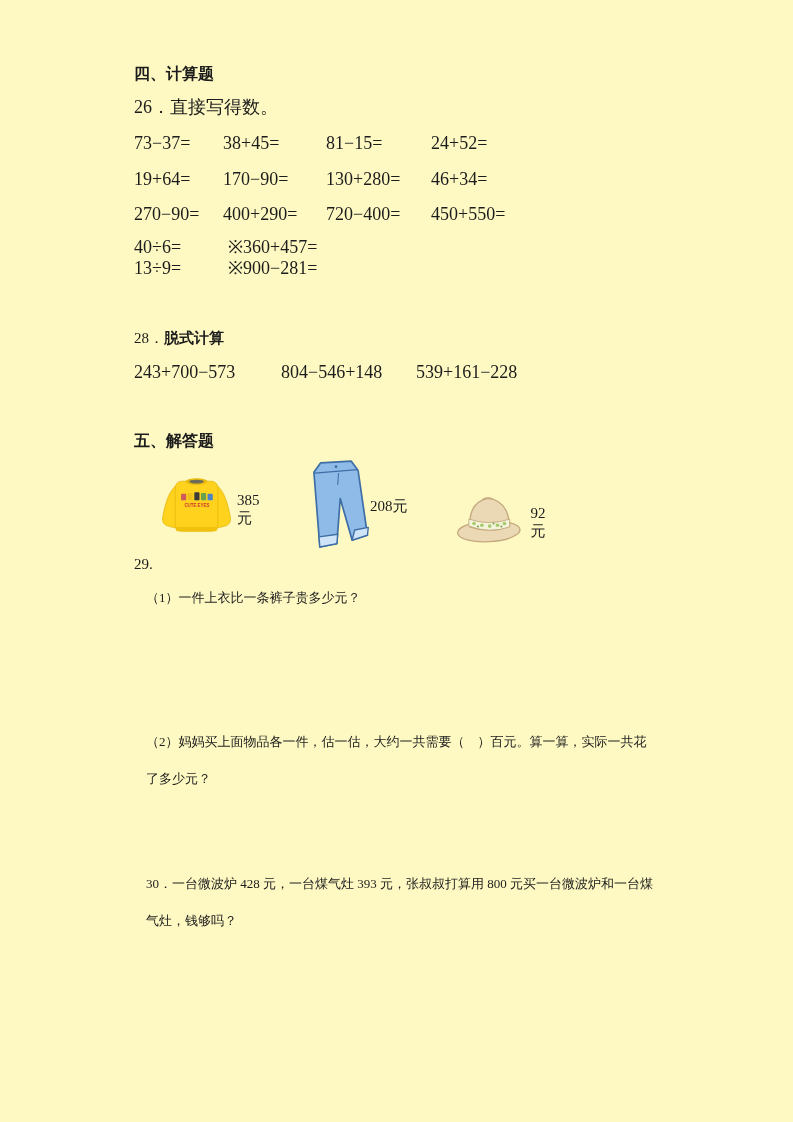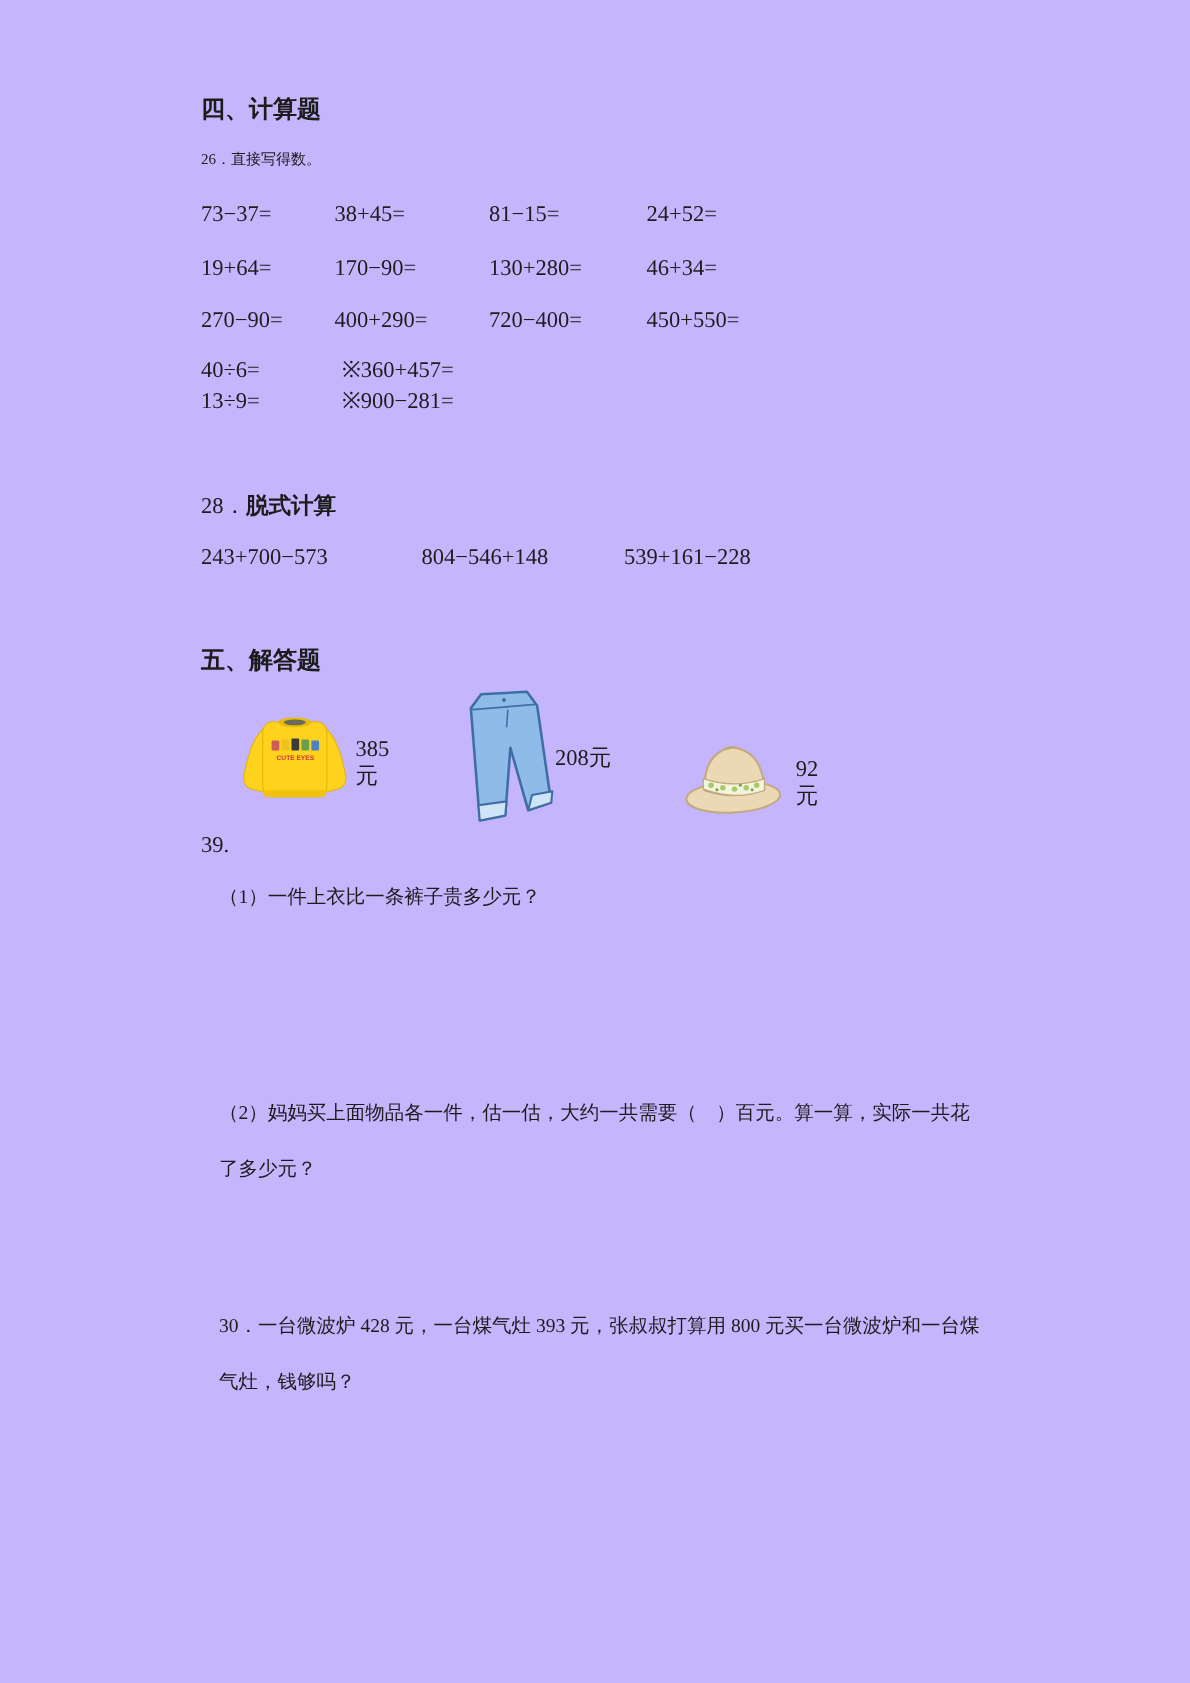--- a/index.html
+++ b/index.html
@@ -1,31 +1,31 @@
 <!DOCTYPE html>
 <html><head>
 <meta charset="utf-8">
 <style>
   html,body { margin:0; padding:0; background:#888; }
   .page {
     position:relative;
     width:793px; height:1122px;
     margin:0 auto;
-    background:#c4b5fd;
+    background:#fef9c3;
     box-sizing:border-box;
     padding:64px 125px 0 134px;
     font-family:"Liberation Serif","DejaVu Serif",serif;
     color:#1c1c1c;
     overflow:hidden;
   }
   .sec-title { font-size:16px; font-weight:bold; line-height:20px; font-family:"Liberation Sans","DejaVu Sans",sans-serif; }
-  .q-label  { font-size:10px; line-height:20px; }
+  .q-label  { font-size:18px; line-height:20px; }
   .q-label.mt26 { margin-top:13px; }
   .q-label.mt27 { margin-top:32px; }
-  .row { display:grid; font-size:15px; line-height:20px; }
+  .row { display:grid; font-size:18px; line-height:20px; }
   .q26row { grid-template-columns:89px 103px 105px auto; margin-top:16px; }
   .q26row.last { margin-top:15px; }
   .q27row { grid-template-columns:94px auto; margin-top:13px; }
   .q27row.last { margin-top:1px; }
   .q28line { margin-top:50px; font-size:15px; line-height:20px; }
   .q28line b { font-family:"Liberation Sans","DejaVu Sans",sans-serif; }
   .q28row { grid-template-columns:147px 135px auto; margin-top:14px; }
   .sec5 { margin-top:49px; }
   .goods { display:flex; align-items:flex-end; gap:36px; padding-left:22px; margin-top:6px; }
   .goods figure { margin:0; display:flex; flex-direction:row; align-items:center; width:110px; }
@@ -138,18 +138,18 @@
           <circle cx="34.5" cy="41.5" r="1.2"></circle>
           <circle cx="52.5" cy="38" r="1.2"></circle>
           <circle cx="61.5" cy="41.5" r="1.2"></circle>
         </g>
       </svg>
       <figcaption>92元</figcaption>
     </figure>
 
   </div>
 
-  <div class="qnum">39.</div>
+  <div class="qnum">29.</div>
   <p class="qtext part1">（1）一件上衣比一条裤子贵多少元？</p>
   <p class="qtext part2">（2）妈妈买上面物品各一件，估一估，大约一共需要（　）百元。算一算，实际一共花了多少元？</p>
   <p class="qtext q30">30．一台微波炉 428 元，一台煤气灶 393 元，张叔叔打算用 800 元买一台微波炉和一台煤气灶，钱够吗？</p>
 
 </div>
 
 </body></html>

